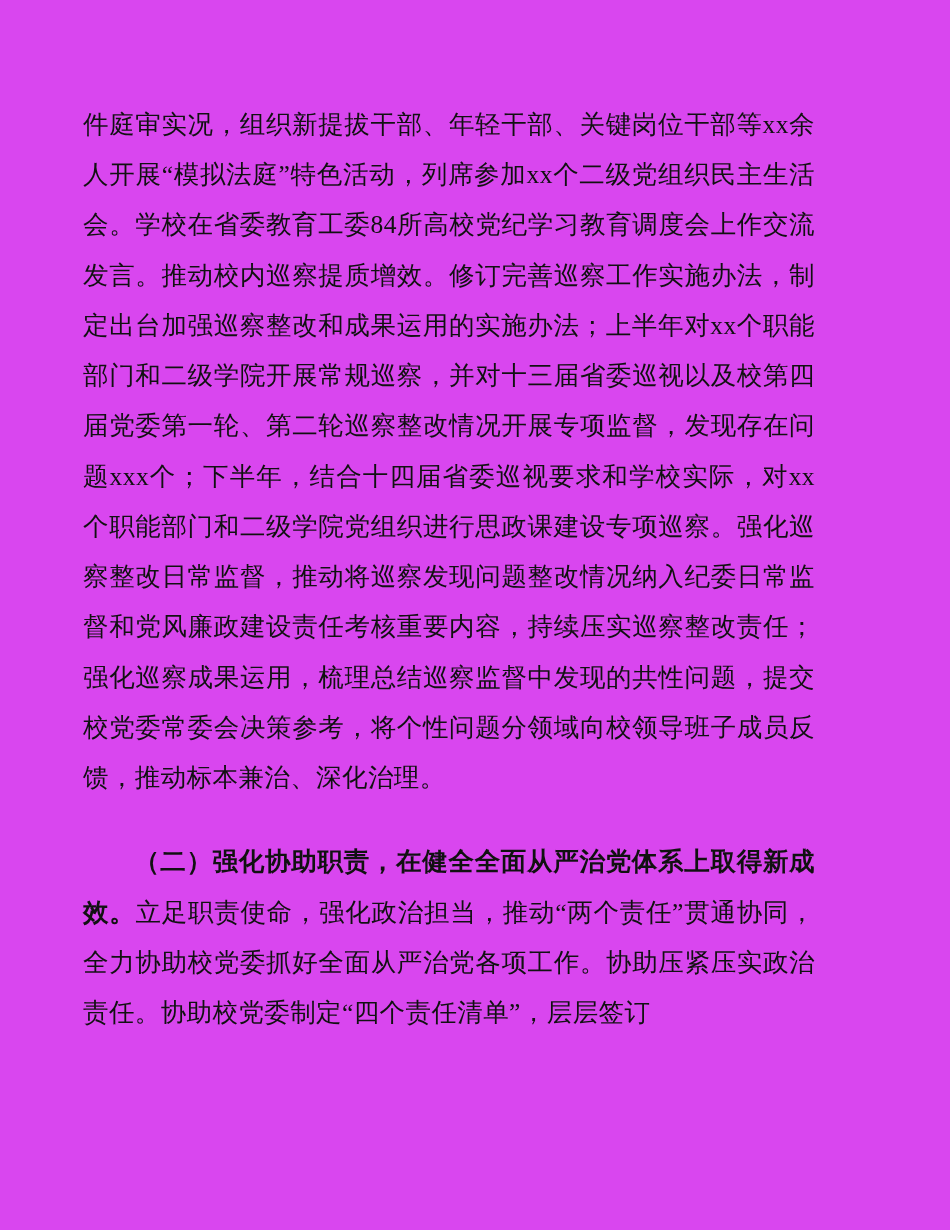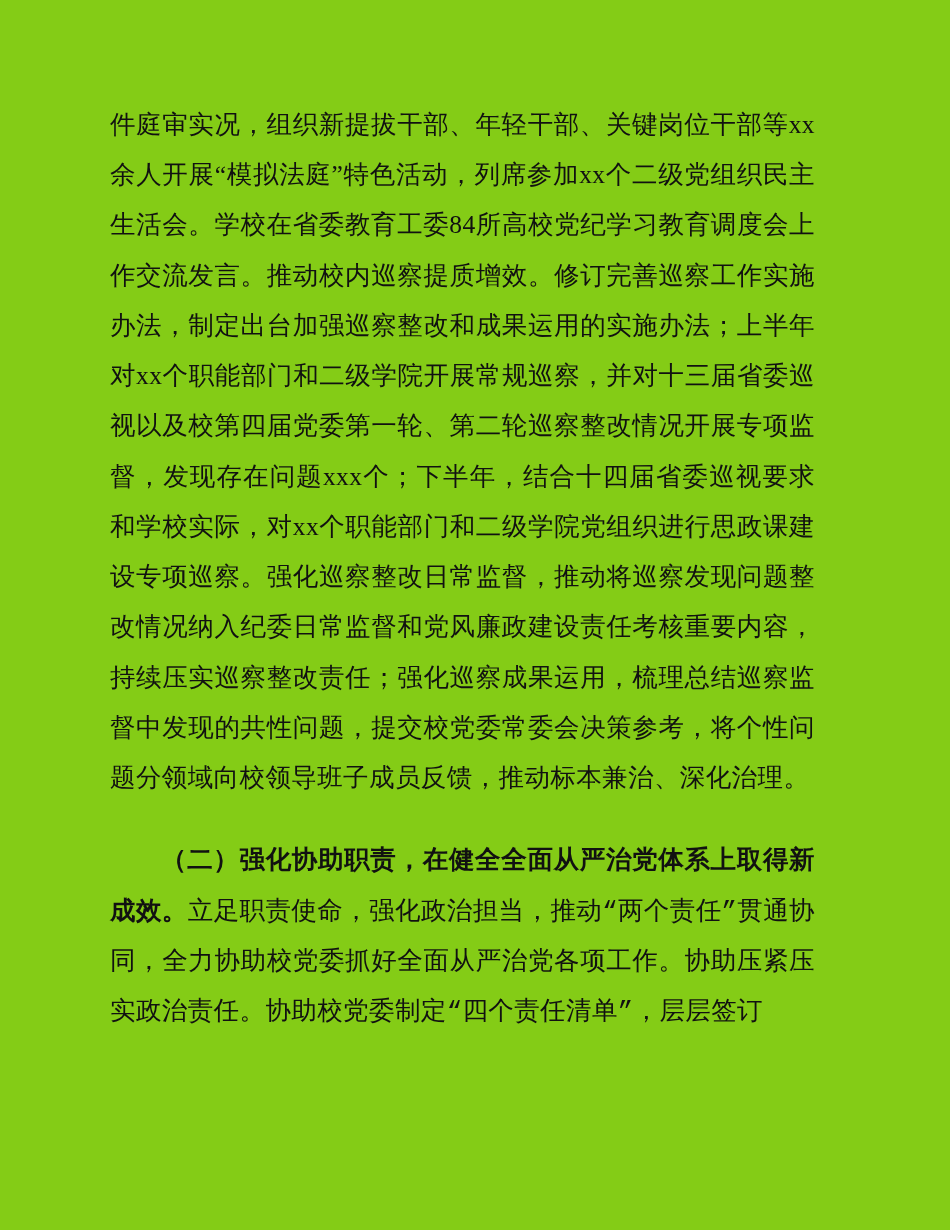--- a/index.html
+++ b/index.html
@@ -8,40 +8,39 @@
     background: #ffffff;
   }
   body {
     font-family: "Liberation Serif", "DejaVu Serif", serif;
     color: #000000;
   }
   .page {
     position: relative;
     width: 950px;
     height: 1230px;
-    background: #84cc16;
+    background: #d946ef;
     box-sizing: border-box;
-    padding: 100px 135px 60px 110px;
+    padding: 100px 135px 60px 83px;
     overflow: hidden;
   }
   .doc-body {
     font-size: 25.5px;
     line-height: 1.97;
     text-align: justify;
     text-justify: inter-ideograph;
     letter-spacing: 0.4px;
     color: #111111;
   }
   .para {
     margin: 0;
     text-indent: 0;
   }
   .para-indent {
     text-indent: 2em;
-    font-family: Liberation Mono, monospace;
   }
   .spacer {
     height: 34px;
   }
   .bold-lead {
     font-weight: bold;
   }
 </style>
 </head>
 <body>

